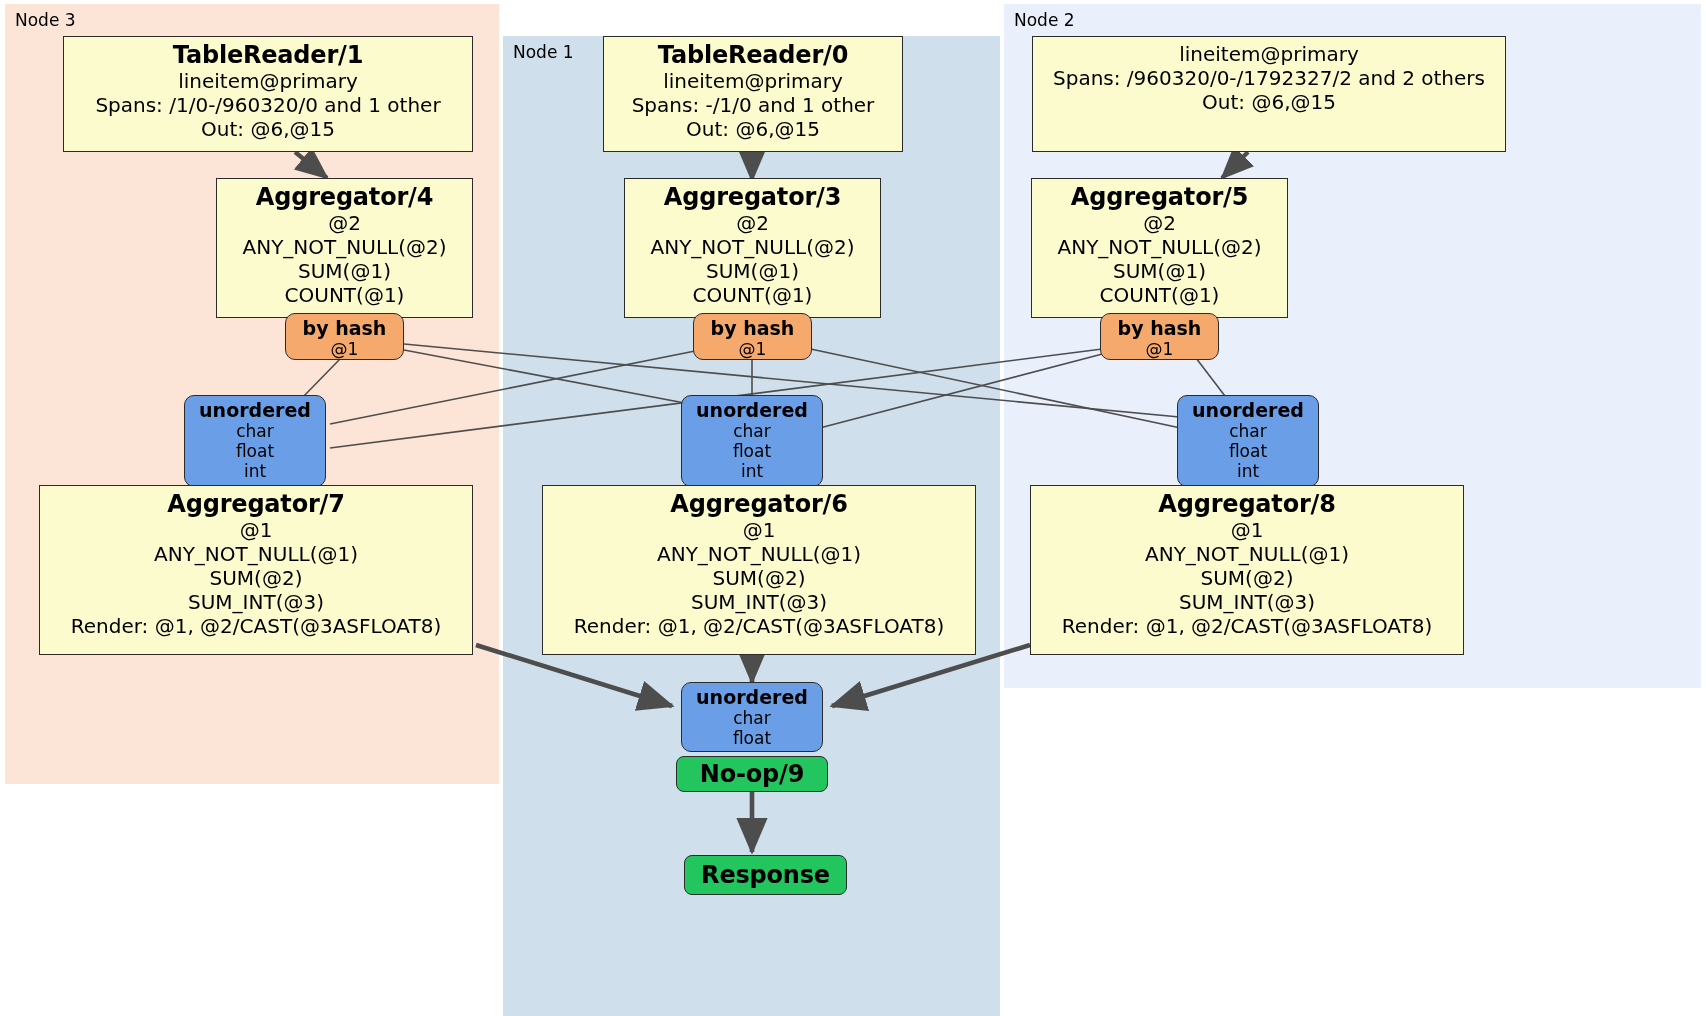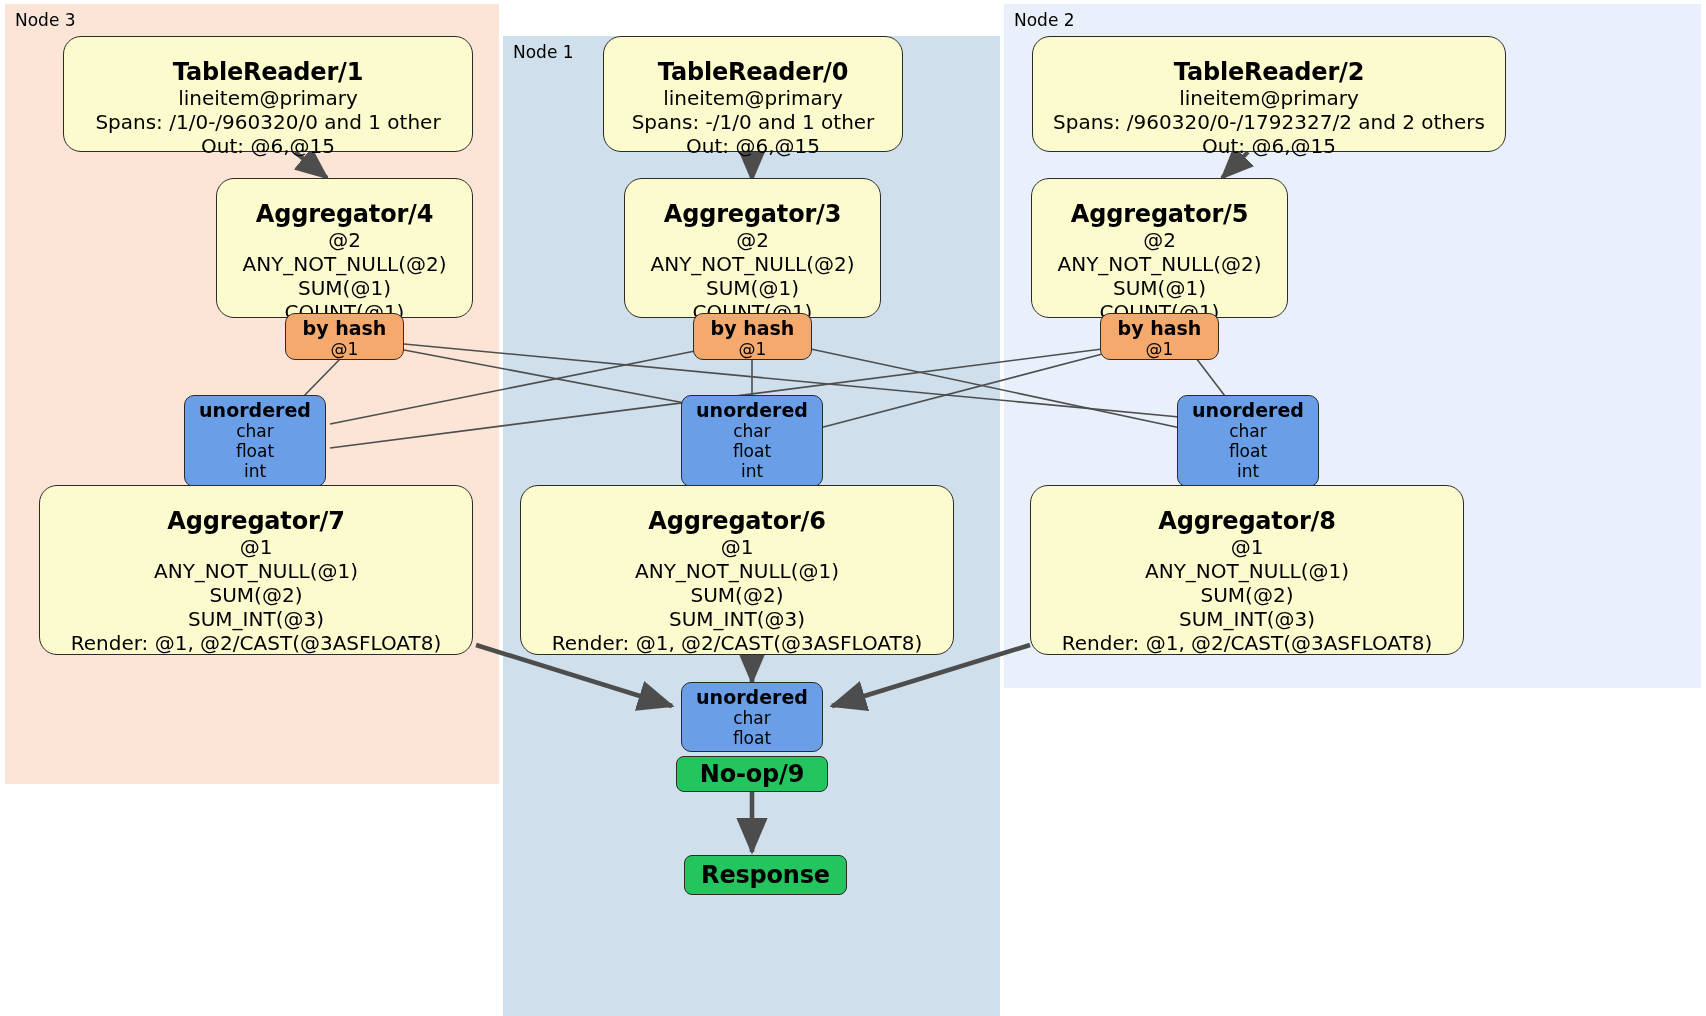--- a/index.html
+++ b/index.html
@@ -35,23 +35,23 @@
     left: 0;
     width: 1706px;
     height: 1016px;
     pointer-events: none;
   }
   .box {
     position: absolute;
     box-sizing: border-box;
     background: #fbfbcd;
     border: 1.6px solid #2b2b2b;
-    border-radius: 18px;
+    border-radius: 0;
     text-align: center;
-    padding: 22px 8px 7px 8px;
+    padding: 5px 8px 7px 8px;
     color: #000;
   }
   .box .title {
     font-weight: bold;
     font-size: 24px;
     line-height: 1.12;
     letter-spacing: -0.2px;
   }
   .box .line {
     font-size: 20px;
@@ -209,21 +209,21 @@
     <div class="rline">@1</div>
   </div>
 
   <div class="router unordered" style="left:681px; top:395px; width:142px; height:92px;">
     <div class="rtitle">unordered</div>
     <div class="rline">char</div>
     <div class="rline">float</div>
     <div class="rline">int</div>
   </div>
 
-  <div class="box" style="left:520px; top:485px; width:434px; height:170px;">
+  <div class="box" style="left:542px; top:485px; width:434px; height:170px;">
     <div class="title">Aggregator/6</div>
     <div class="line">@1</div>
     <div class="line">ANY_NOT_NULL(@1)</div>
     <div class="line">SUM(@2)</div>
     <div class="line">SUM_INT(@3)</div>
     <div class="line">Render: @1, @2/CAST(@3ASFLOAT8)</div>
   </div>
 
   <div class="router unordered" style="left:681px; top:682px; width:142px; height:70px;">
     <div class="rtitle">unordered</div>
@@ -233,21 +233,20 @@
 
   <div class="flat-box" style="left:676px; top:756px; width:152px; height:36px;">
     <div class="title">No-op/9</div>
   </div>
 
   <div class="flat-box" style="left:671px; top:855px; width:163px; height:40px;margin-left:13px;">
     <div class="title">Response</div>
   </div>
 
   <div class="box" style="left:1032px; top:36px; width:474px; height:116px;">
-    <div class="title">TableReader/2</div>
     <div class="line">lineitem@primary</div>
     <div class="line">Spans: /960320/0-/1792327/2 and 2 others</div>
     <div class="line">Out: @6,@15</div>
   </div>
 
   <div class="box" style="left:1031px; top:178px; width:257px; height:140px;">
     <div class="title">Aggregator/5</div>
     <div class="line">@2</div>
     <div class="line">ANY_NOT_NULL(@2)</div>
     <div class="line">SUM(@1)</div>

